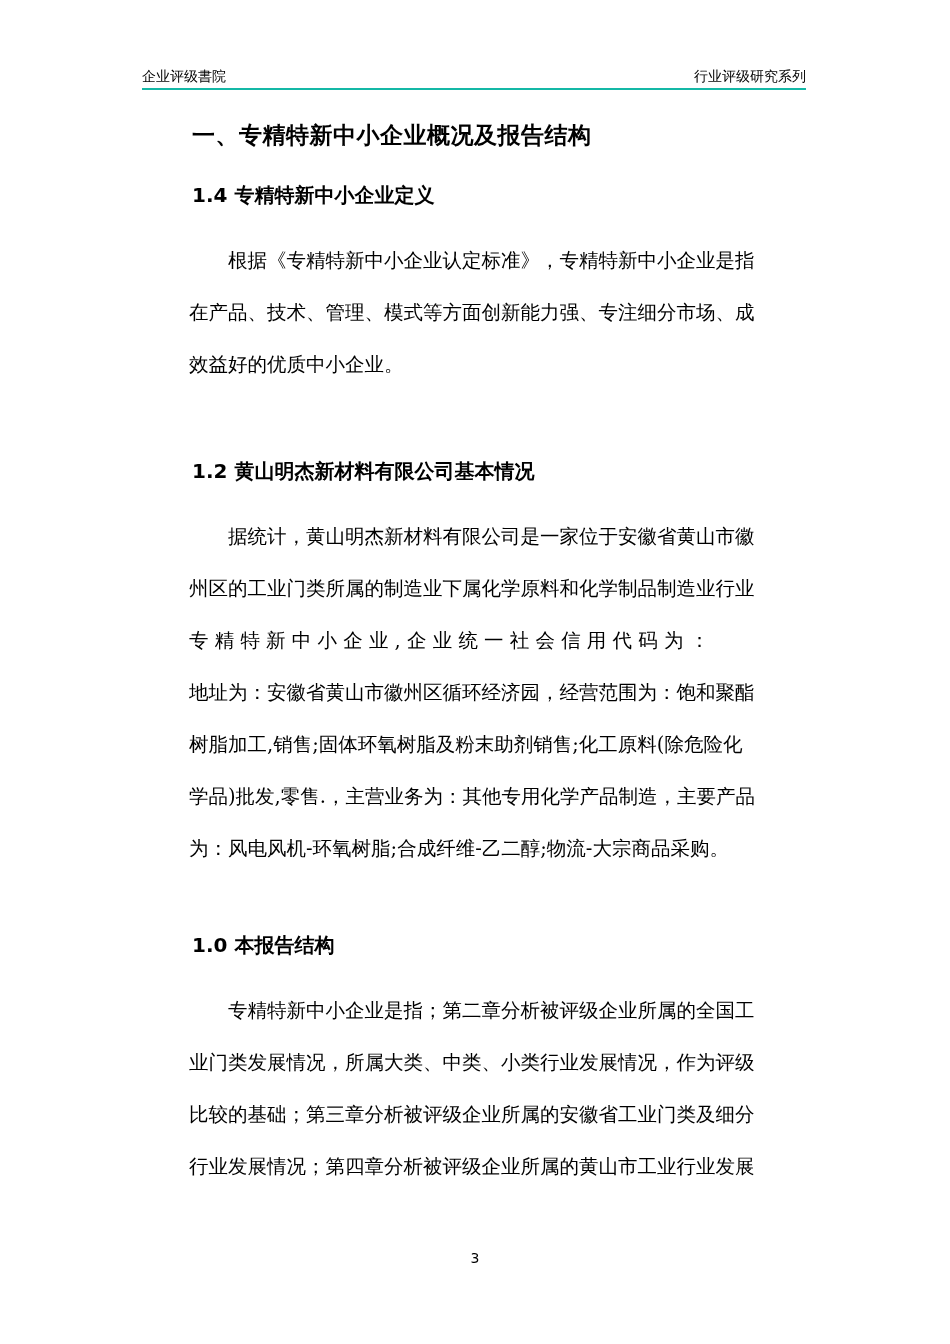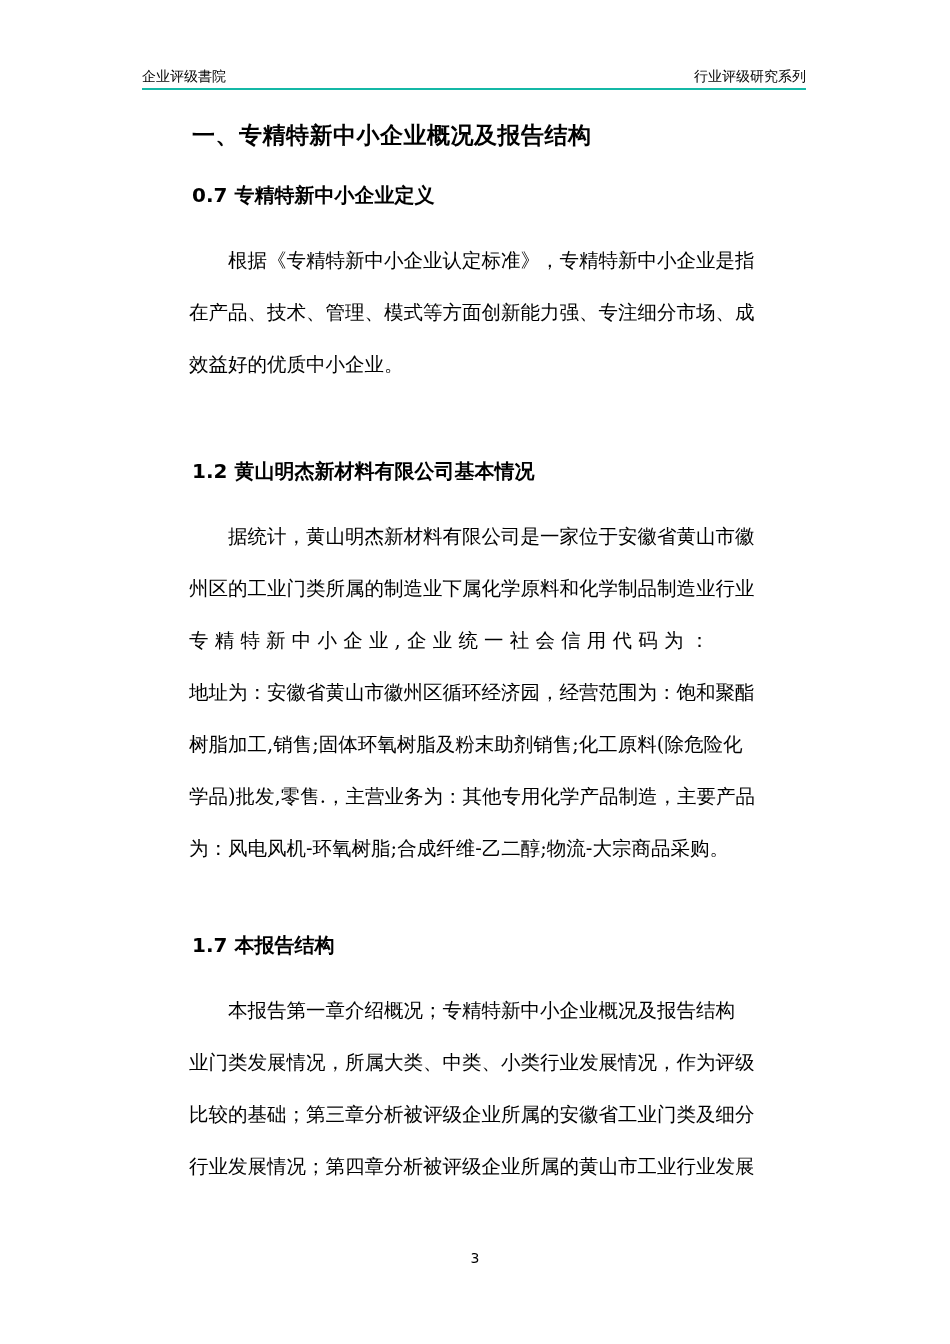--- a/index.html
+++ b/index.html
@@ -17,39 +17,39 @@
 </head>
 <body>
 
 <div class="header">
   <span class="left">企业评级書院</span>
   <span class="right">行业评级研究系列</span>
 </div>
 
 <div class="h1">一、专精特新中小企业概况及报告结构</div>
 
-<div class="h2" style="top:182px">0.7 专精特新中小企业定义</div>
+<div class="h2" style="top:182px">1.4 专精特新中小企业定义</div>
 <div class="para" style="top:246px">
   <div class="line">　　根据《专精特新中小企业认定标准》，专精特新中小企业是指</div>
   <div class="line">在产品、技术、管理、模式等方面创新能力强、专注细分市场、成</div>
   <div class="line last">效益好的优质中小企业。</div>
 </div>
 
 <div class="h2" style="top:458px">1.2 黄山明杰新材料有限公司基本情况</div>
 <div class="para" style="top:522px">
   <div class="line">　　据统计，黄山明杰新材料有限公司是一家位于安徽省黄山市徽</div>
   <div class="line">州区的工业门类所属的制造业下属化学原料和化学制品制造业行业</div>
   <div class="line">专 精 特 新 中 小 企 业 , 企 业 统 一 社 会 信 用 代 码 为 ：</div>
   <div class="line">地址为：安徽省黄山市徽州区循环经济园，经营范围为：饱和聚酯</div>
   <div class="line">树脂加工,销售;固体环氧树脂及粉末助剂销售;化工原料(除危险化</div>
   <div class="line">学品)批发,零售.，主营业务为：其他专用化学产品制造，主要产品</div>
   <div class="line last">为：风电风机-环氧树脂;合成纤维-乙二醇;物流-大宗商品采购。</div>
 </div>
 
-<div class="h2" style="top:932px">1.7 本报告结构</div>
+<div class="h2" style="top:932px">1.0 本报告结构</div>
 <div class="para" style="top:996px">
-  <div class="line">　　本报告第一章介绍概况；专精特新中小企业概况及报告结构</div>
+  <div class="line">　　专精特新中小企业是指；第二章分析被评级企业所属的全国工</div>
   <div class="line">业门类发展情况，所属大类、中类、小类行业发展情况，作为评级</div>
   <div class="line">比较的基础；第三章分析被评级企业所属的安徽省工业门类及细分</div>
   <div class="line">行业发展情况；第四章分析被评级企业所属的黄山市工业行业发展</div>
 </div>
 
 <div class="page-num">3</div>
 
 </body></html>

